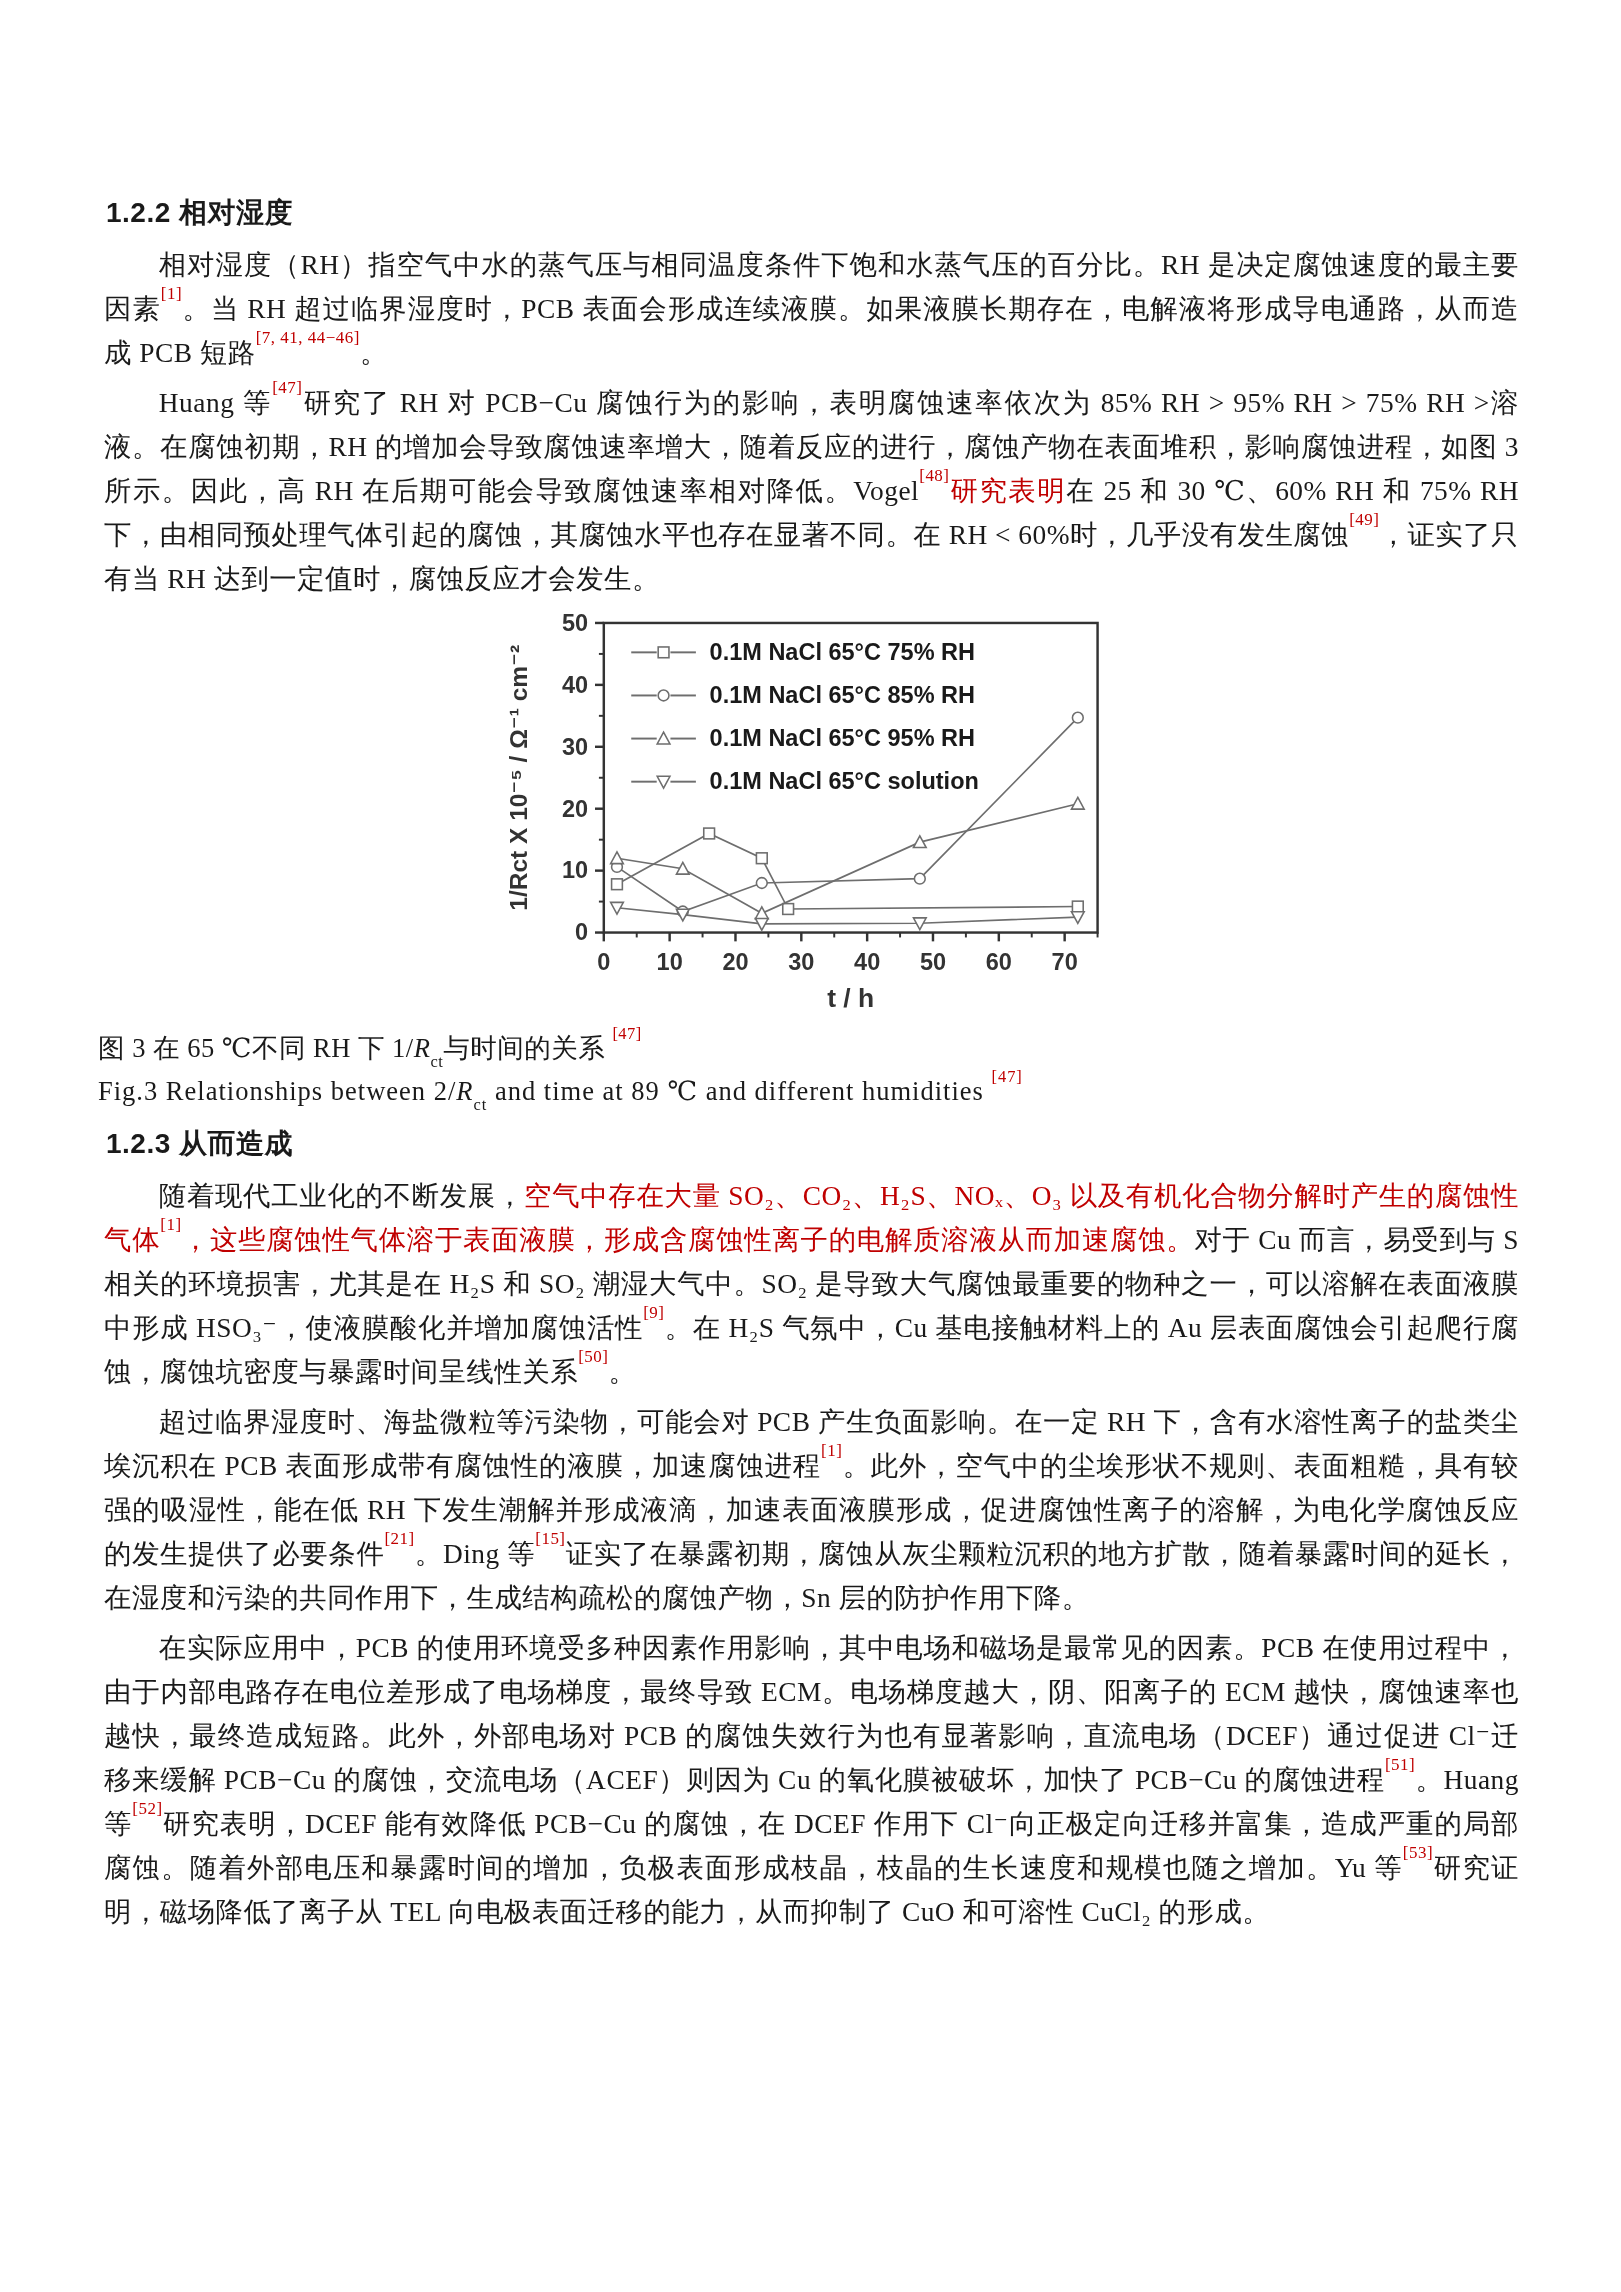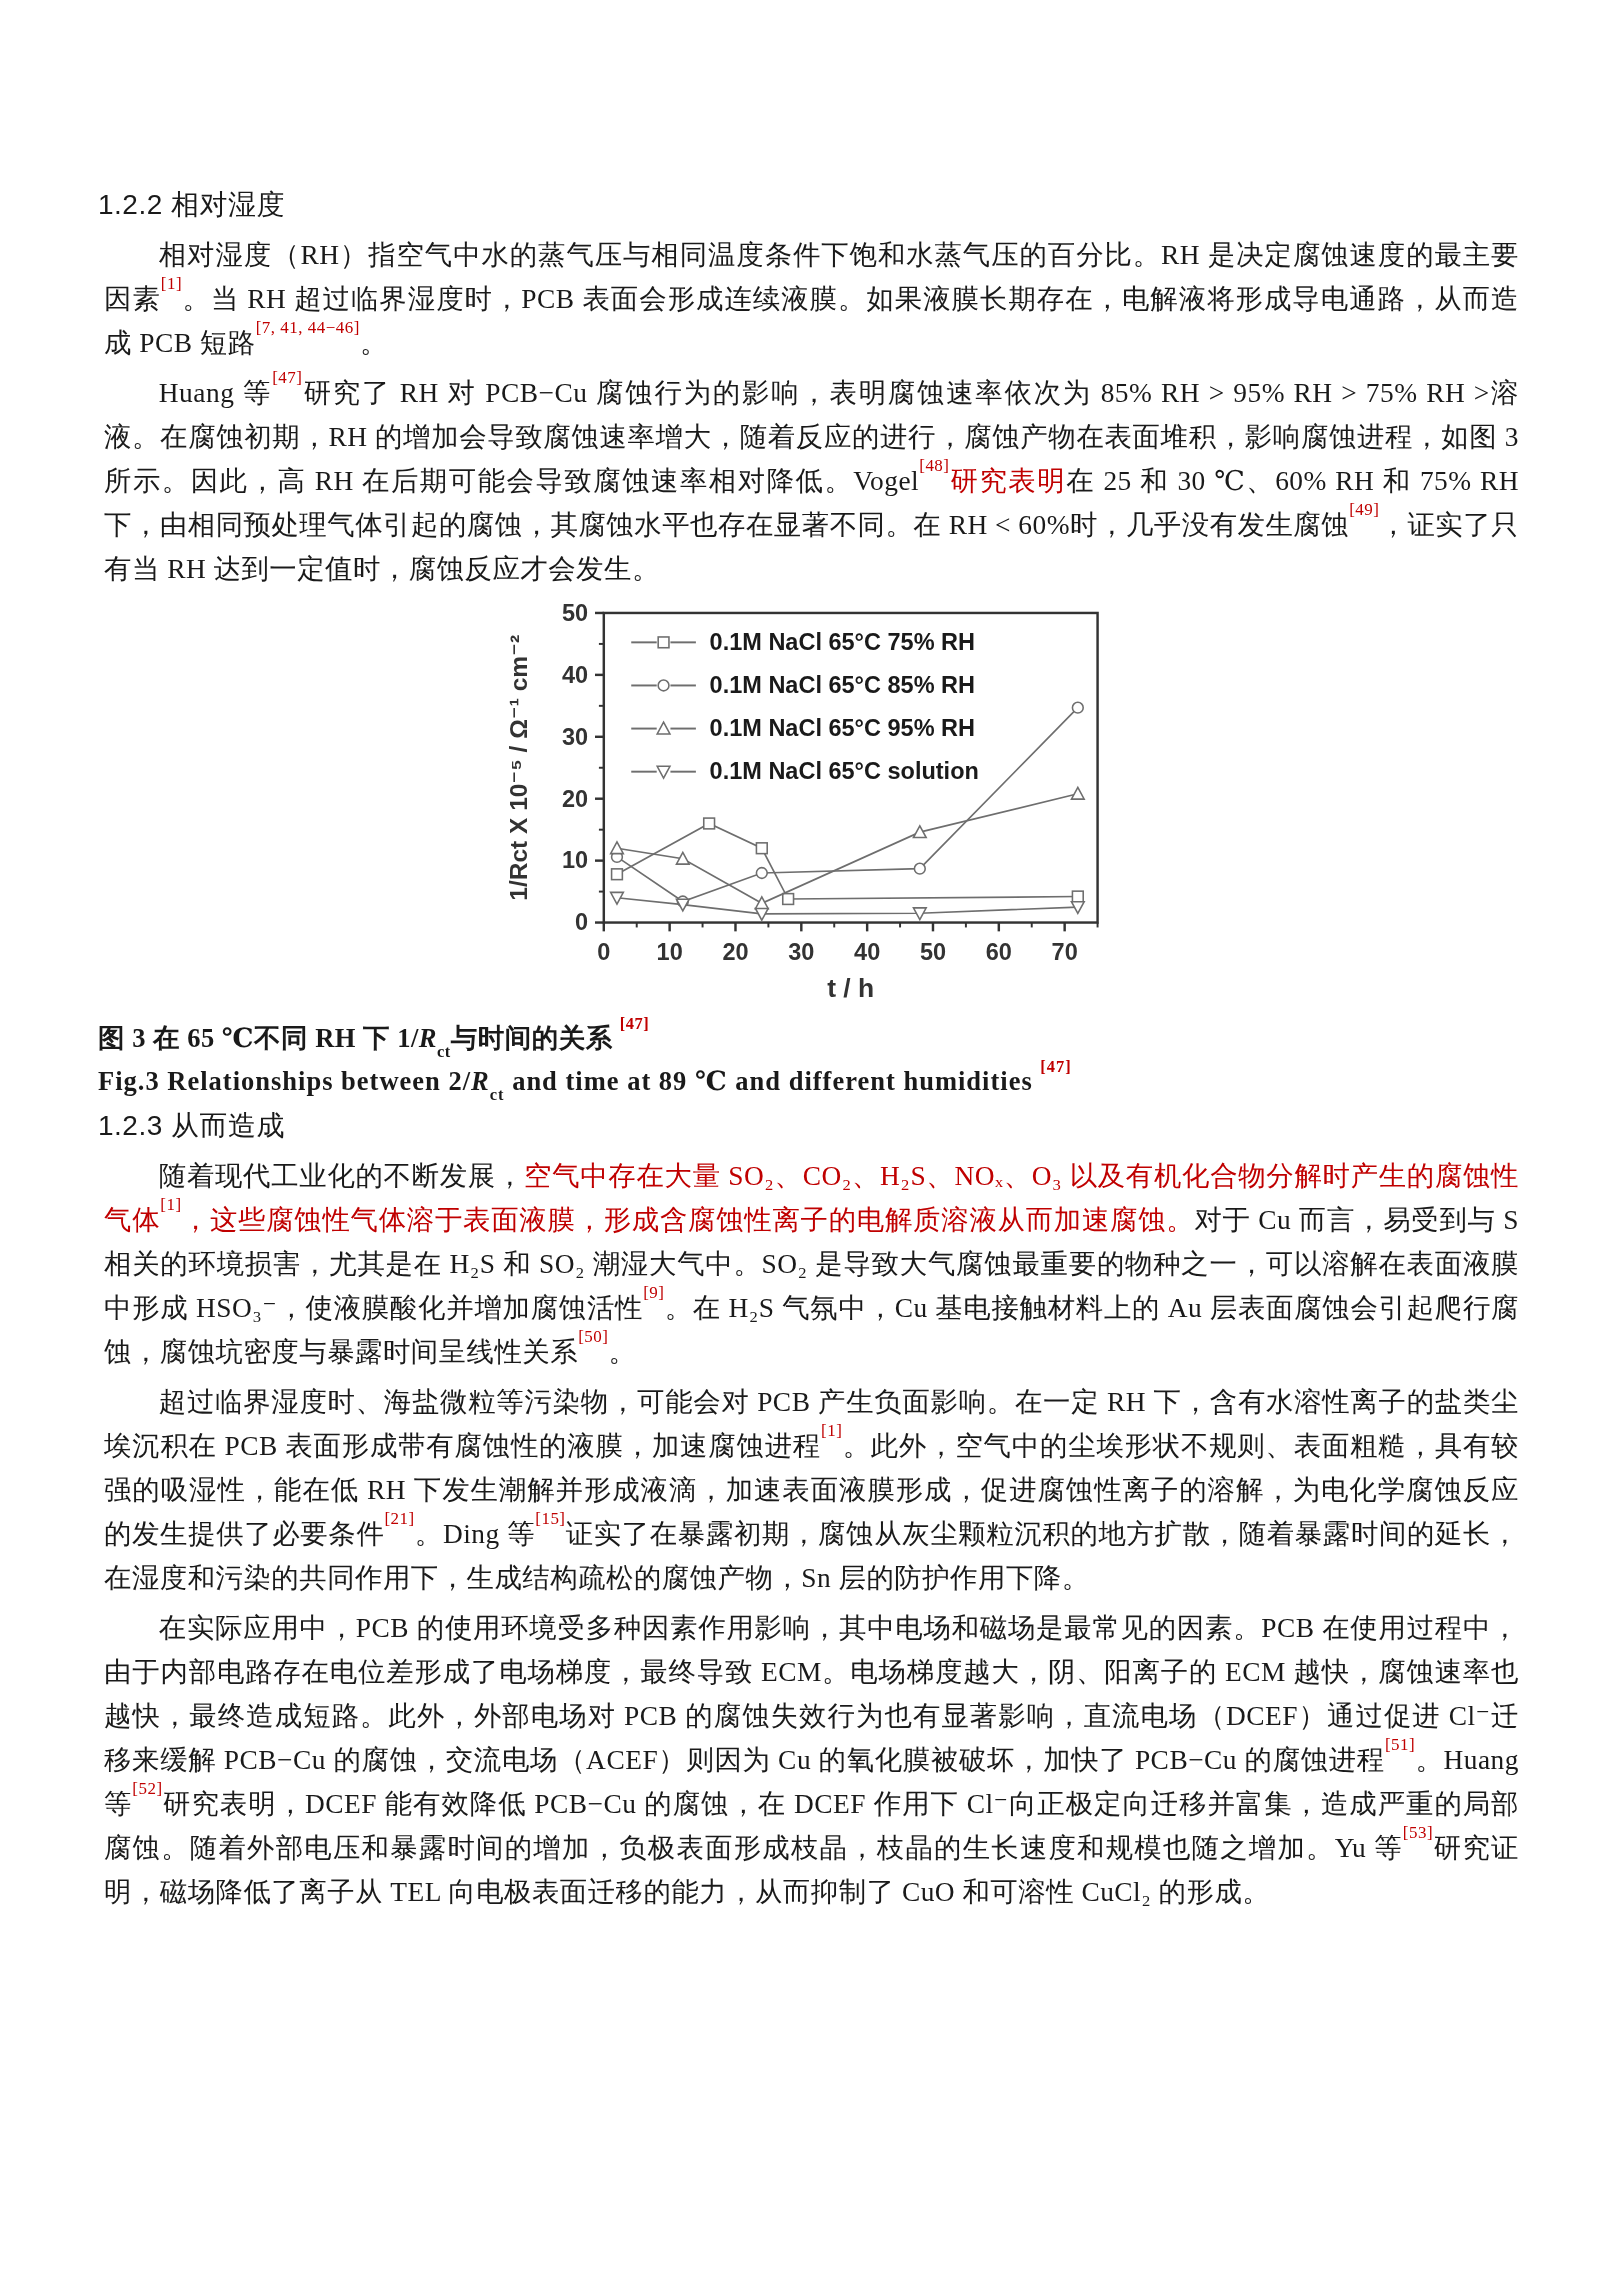--- a/index.html
+++ b/index.html
@@ -20,24 +20,24 @@
     font-size:27.4px;
     line-height:44px;
     text-align:justify;
     text-align-last:left;
     margin:6px;
     text-indent:2em;
     letter-spacing:0.5px;
   }
   .heading{
     font-family:"Liberation Sans","DejaVu Sans",sans-serif;
-    font-weight:normal;
+    font-weight:bold;
     font-size:28px;
     line-height:45px;
-    margin:0;
+    margin:8px;
     text-indent:0;
   }
   .red{color:#c00000;}
   .it{font-style:italic;}
   sup{
     font-size:62%;
     line-height:0;
     position:relative;
     top:-0.5em;
   }
@@ -51,21 +51,20 @@
     width:100%;
     text-align:center;
     margin:7.8px 0 3.9px 0;
   }
   .caption{
     font-size:26.5px;
     line-height:43px;
     text-align:left;
     margin:0;
     text-indent:0;
-    font-weight:bold;
   }
   .caption-en{letter-spacing:1px;}
 </style>
 </head>
 <body>
 
 <div class="page">
 
   <p class="para heading">1.2.2 相对湿度</p>
 

